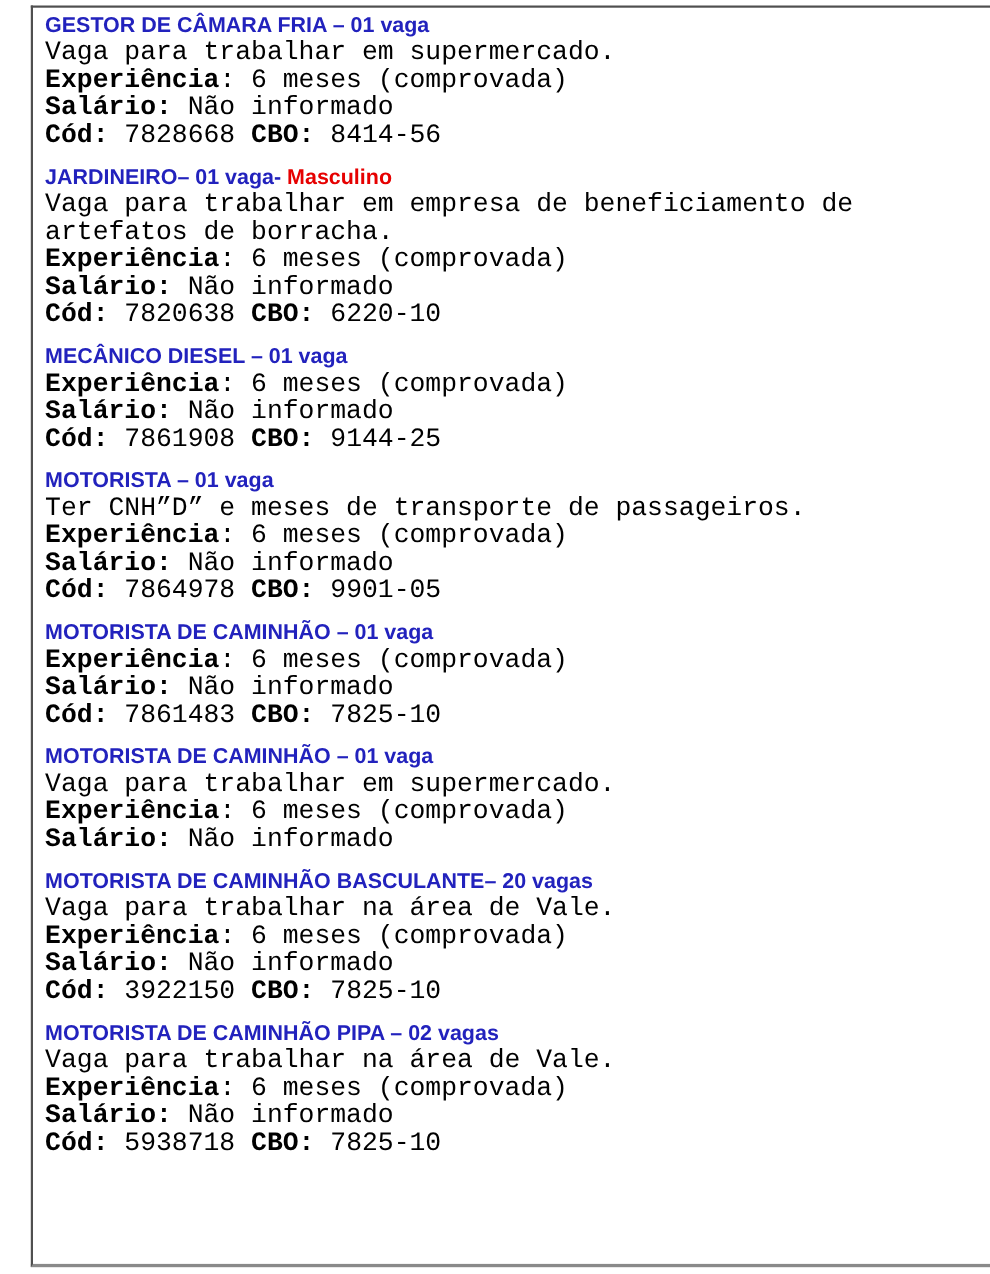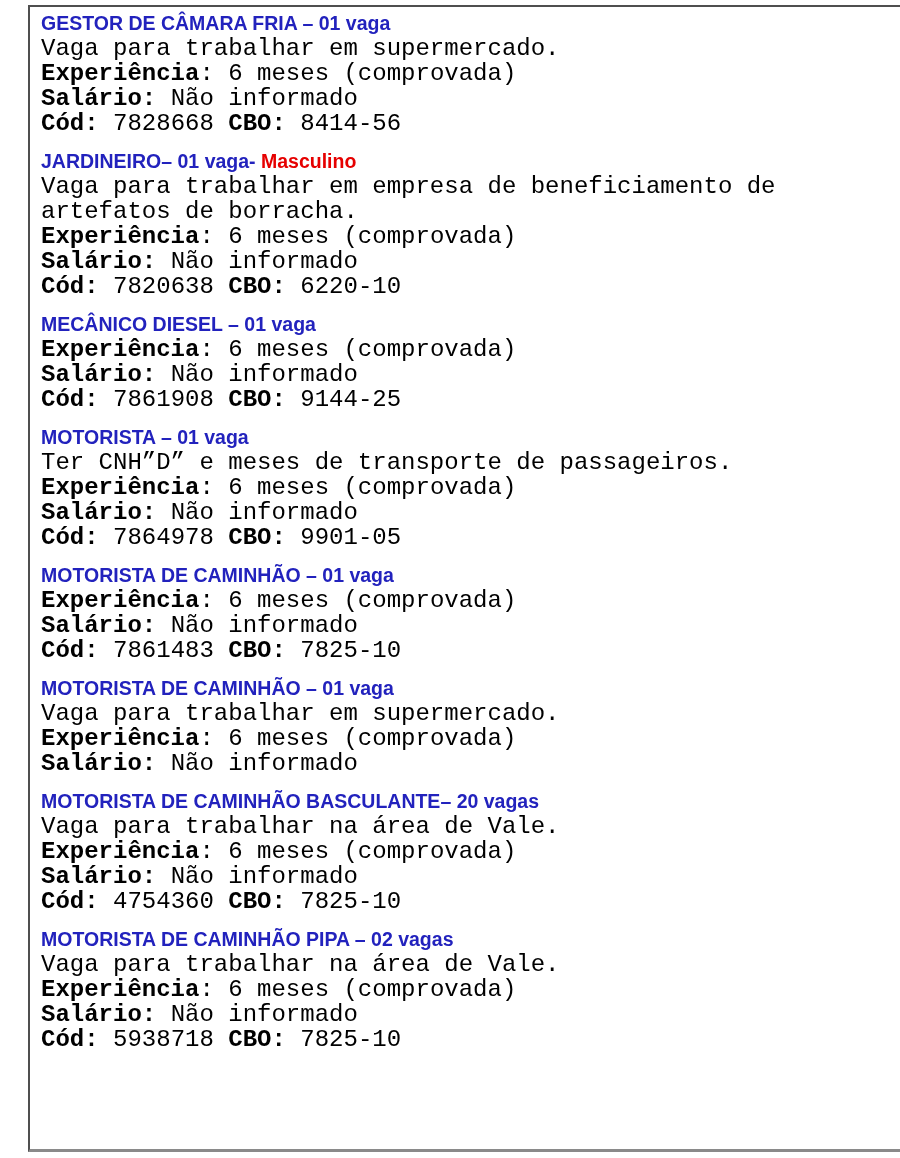--- a/index.html
+++ b/index.html
@@ -100,21 +100,21 @@
     <p class="job-desc">Vaga para trabalhar em supermercado.</p>
     <p><b>Experiência</b><span>: 6 meses (comprovada)</span></p>
     <p><b>Salário:</b> <span>Não informado</span></p>
   </section>
 
   <section class="job">
     <h2 class="job-title"><span>MOTORISTA DE CAMINHÃO BASCULANTE– 20 vagas</span><span class="red"></span></h2>
     <p class="job-desc">Vaga para trabalhar na área de Vale.</p>
     <p><b>Experiência</b><span>: 6 meses (comprovada)</span></p>
     <p><b>Salário:</b> <span>Não informado</span></p>
-    <p><b>Cód:</b> <span>4754360</span> <b>CBO:</b> <span>7825-10</span></p>
+    <p><b>Cód:</b> <span>3922150</span> <b>CBO:</b> <span>7825-10</span></p>
   </section>
 
   <section class="job">
     <h2 class="job-title"><span>MOTORISTA DE CAMINHÃO PIPA – 02 vagas</span><span class="red"></span></h2>
     <p class="job-desc">Vaga para trabalhar na área de Vale.</p>
     <p><b>Experiência</b><span>: 6 meses (comprovada)</span></p>
     <p><b>Salário:</b> <span>Não informado</span></p>
     <p><b>Cód:</b> <span>5938718</span> <b>CBO:</b> <span>7825-10</span></p>
   </section>
 </div>

